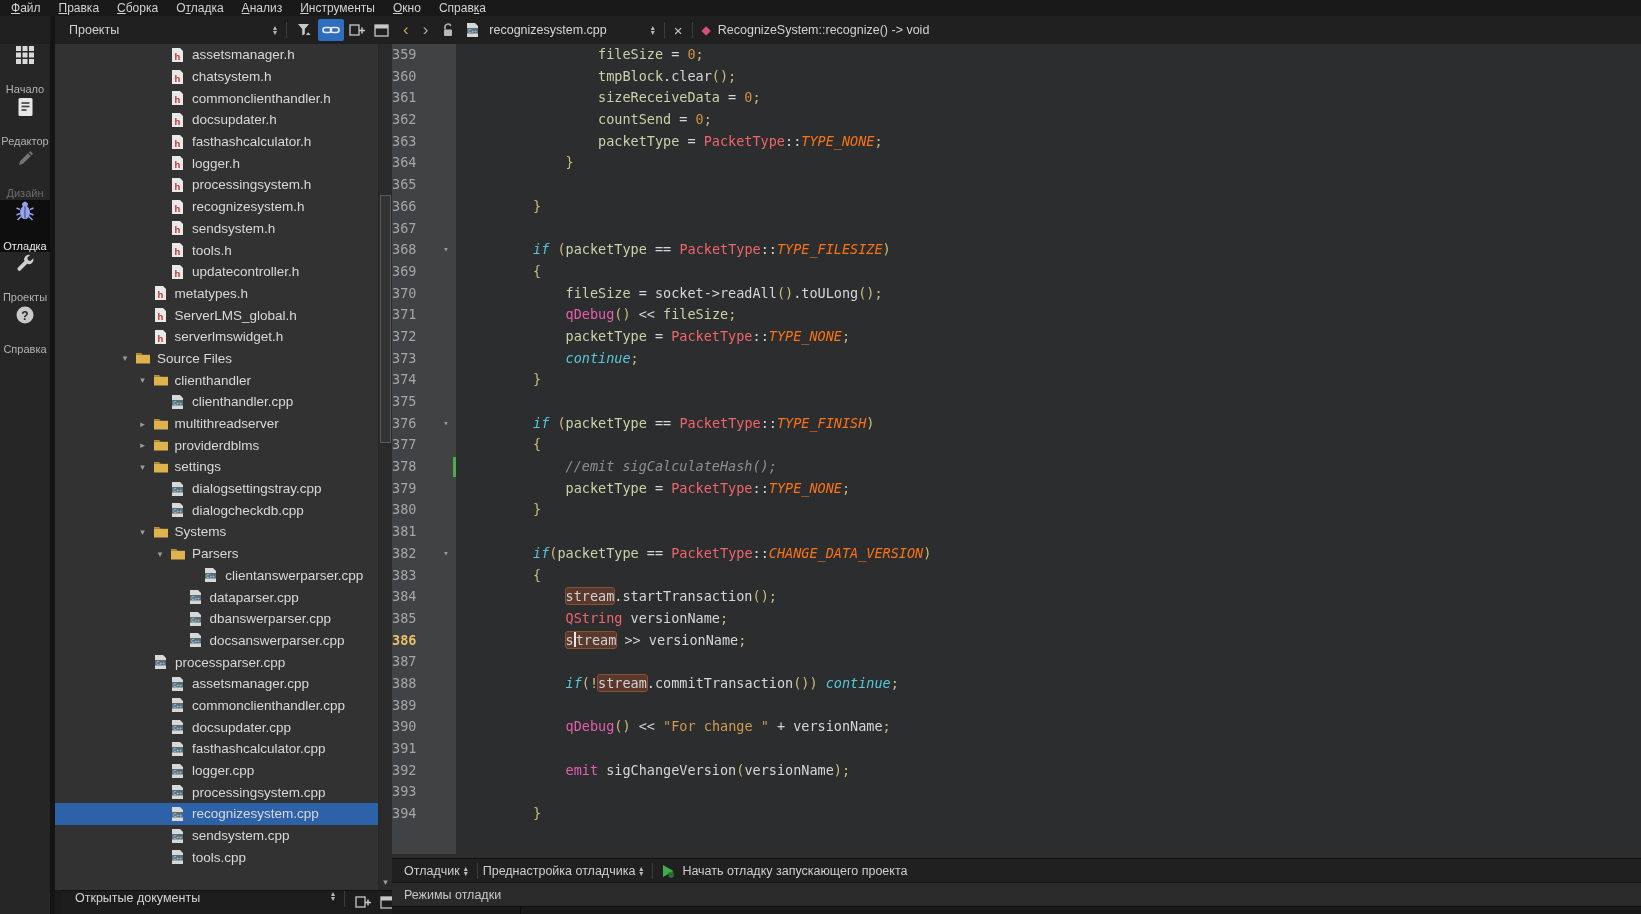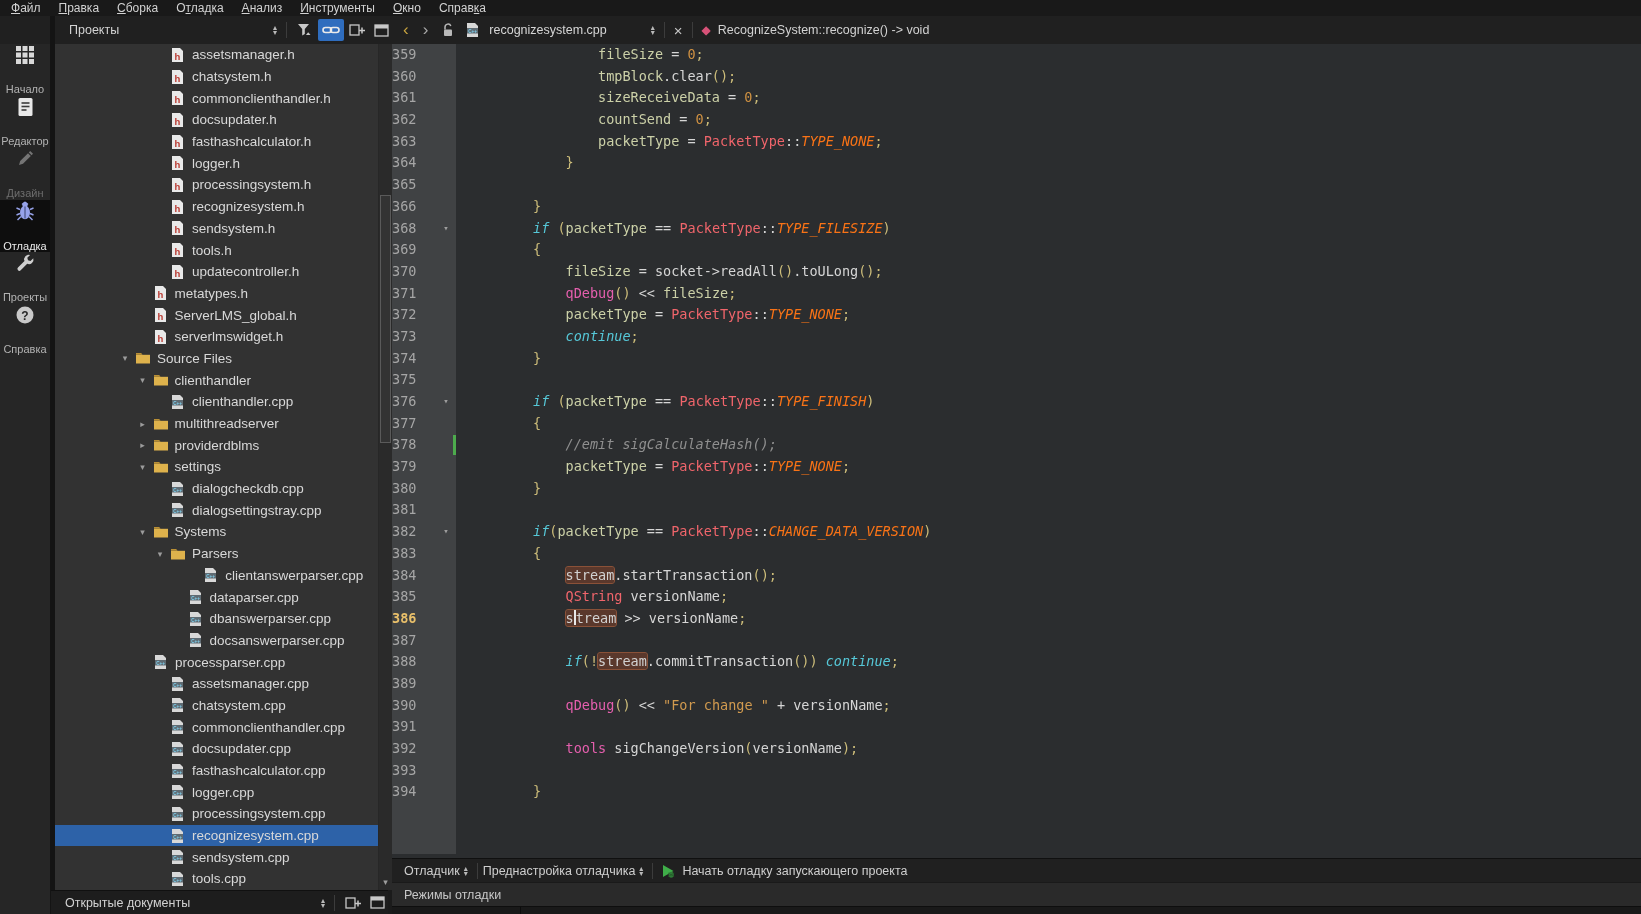--- a/index.html
+++ b/index.html
@@ -39,22 +39,22 @@
   
   .panel{position:absolute;top:44px;left:55px;width:337px;height:846px;background:#323232;overflow:hidden}
   .trow{display:flex;align-items:center;height:21.7px;font-size:13.5px;color:#d8d8d8;white-space:nowrap;box-sizing:border-box}
   .trow.sel{background:#2d62a8}
   .arr{width:20px;text-align:center;color:#9c9c9c;font-size:9px;flex:none}
   .ticon{width:18px;flex:none;display:flex;align-items:center}
   .tlabel{margin-left:4px}
   .track{position:absolute;top:0;right:0;width:13px;height:846px;background:#2a2a2a;border-left:1px solid #272727}
   .thumb{position:absolute;left:1px;right:1px;top:151px;height:248px;background:#333;border:1px solid #5a5a5a;box-sizing:border-box}
   .sdn{position:absolute;bottom:3px;width:100%;text-align:center;color:#9e9e9e;font-size:9px}
-  .opendocs{position:absolute;top:890px;left:51px;width:337px;height:24px;background:#1d1d1d;border-top:1px solid #101010;
-            display:flex;align-items:center;padding-left:14px;box-sizing:border-box;font-size:12.5px}
+  .opendocs{position:absolute;top:890px;left:61px;width:337px;height:24px;background:#1d1d1d;border-top:1px solid #101010;
+            display:flex;padding-left:14px;box-sizing:border-box;font-size:12.5px}
   .opendocs .od-title{flex:1}
   
   .editor{position:absolute;top:44px;left:392px;right:0;bottom:0;background:#2b2d2f}
   .code{position:absolute;top:0;left:0;right:0;height:814px;overflow:hidden}
   .gutbg{position:absolute;left:0;top:0;width:64px;height:810px;background:#404244}
   .cl{position:relative;display:flex;height:21.7px;line-height:21.7px;
       font-family:"DejaVu Sans Mono",monospace;font-size:13.5px}
   .ln{width:44px;text-align:left;color:#a6a6a6;flex:none}
   .ln.cur{color:#e8bf6a;font-weight:bold}
   .fc{width:20px;flex:none;position:relative;color:#9e9e9e;font-size:9px;text-align:center}
@@ -433,32 +433,32 @@
       </div>
       <div class="trow" style="padding-left: 95px;">
         <span class="arr"></span>
         <span class="ticon">
           <svg width="15" height="16" viewBox="0 0 15 16">
             <path d="M2 1h8l3 3v11H2z" fill="#d8d8d8"></path>
             <rect x="2" y="6" width="11" height="5.5" fill="#5f6b73"></rect>
             <text x="7.5" y="10.6" text-anchor="middle" font-size="4.6" font-weight="bold" fill="#7fd1ee" font-family="Liberation Sans,sans-serif">C++</text>
           </svg>
         </span>
+        <span class="tlabel">dialogsettingstray.cpp</span>
+      </div>
+      <div class="trow" style="padding-left: 95px;">
+        <span class="arr"></span>
+        <span class="ticon">
+          <svg width="15" height="16" viewBox="0 0 15 16">
+            <path d="M2 1h8l3 3v11H2z" fill="#d8d8d8"></path>
+            <rect x="2" y="6" width="11" height="5.5" fill="#5f6b73"></rect>
+            <text x="7.5" y="10.6" text-anchor="middle" font-size="4.6" font-weight="bold" fill="#7fd1ee" font-family="Liberation Sans,sans-serif">C++</text>
+          </svg>
+        </span>
         <span class="tlabel">dialogcheckdb.cpp</span>
-      </div>
-      <div class="trow" style="padding-left: 95px;">
-        <span class="arr"></span>
-        <span class="ticon">
-          <svg width="15" height="16" viewBox="0 0 15 16">
-            <path d="M2 1h8l3 3v11H2z" fill="#d8d8d8"></path>
-            <rect x="2" y="6" width="11" height="5.5" fill="#5f6b73"></rect>
-            <text x="7.5" y="10.6" text-anchor="middle" font-size="4.6" font-weight="bold" fill="#7fd1ee" font-family="Liberation Sans,sans-serif">C++</text>
-          </svg>
-        </span>
-        <span class="tlabel">dialogsettingstray.cpp</span>
       </div>
       <div class="trow" style="padding-left: 77.5px;">
         <span class="arr">▾</span>
         <span class="ticon">
           <svg width="16" height="16" viewBox="0 0 16 16">
             <path fill="#b98f35" d="M1 3h5.2l1.4 1.8H1z"></path>
             <path fill="#deb24c" d="M1 4.8h14v8.7H1z"></path>
           </svg>
         </span>
         <span class="tlabel">Systems</span>
@@ -531,31 +531,20 @@
       <div class="trow" style="padding-left: 95px;">
         <span class="arr"></span>
         <span class="ticon">
           <svg width="15" height="16" viewBox="0 0 15 16">
             <path d="M2 1h8l3 3v11H2z" fill="#d8d8d8"></path>
             <rect x="2" y="6" width="11" height="5.5" fill="#5f6b73"></rect>
             <text x="7.5" y="10.6" text-anchor="middle" font-size="4.6" font-weight="bold" fill="#7fd1ee" font-family="Liberation Sans,sans-serif">C++</text>
           </svg>
         </span>
         <span class="tlabel">assetsmanager.cpp</span>
-      </div>
-      <div class="trow" style="padding-left: 95px;">
-        <span class="arr"></span>
-        <span class="ticon">
-          <svg width="15" height="16" viewBox="0 0 15 16">
-            <path d="M2 1h8l3 3v11H2z" fill="#d8d8d8"></path>
-            <rect x="2" y="6" width="11" height="5.5" fill="#5f6b73"></rect>
-            <text x="7.5" y="10.6" text-anchor="middle" font-size="4.6" font-weight="bold" fill="#7fd1ee" font-family="Liberation Sans,sans-serif">C++</text>
-          </svg>
-        </span>
-        <span class="tlabel">chatsystem.cpp</span>
       </div>
       <div class="trow" style="padding-left: 95px;">
         <span class="arr"></span>
         <span class="ticon">
           <svg width="15" height="16" viewBox="0 0 15 16">
             <path d="M2 1h8l3 3v11H2z" fill="#d8d8d8"></path>
             <rect x="2" y="6" width="11" height="5.5" fill="#5f6b73"></rect>
             <text x="7.5" y="10.6" text-anchor="middle" font-size="4.6" font-weight="bold" fill="#7fd1ee" font-family="Liberation Sans,sans-serif">C++</text>
           </svg>
         </span>
@@ -704,20 +693,25 @@
         <span class="ln">365</span>
         <span class="fc"></span>
         <span class="ct"></span>
       </div>
       <div class="cl">
         <span class="ln">366</span>
         <span class="fc"></span>
         <span class="ct">        <span class="p">}</span></span>
       </div>
       <div class="cl">
+        <span class="ln">367</span>
+        <span class="fc"></span>
+        <span class="ct"></span>
+      </div>
+      <div class="cl">
         <span class="ln">368</span>
         <span class="fc">▾</span>
         <span class="ct">        <span class="k">if</span><span class="t"> </span><span class="p">(</span><span class="m">packetType</span><span class="t"> == </span><span class="ty">PacketType</span><span class="t">::</span><span class="e">TYPE_FILESIZE</span><span class="p">)</span></span>
       </div>
       <div class="cl">
         <span class="ln">369</span>
         <span class="fc"></span>
         <span class="ct">        <span class="p">{</span></span>
       </div>
       <div class="cl">
@@ -826,21 +820,21 @@
         <span class="ct">            <span class="f">qDebug</span><span class="p">()</span><span class="t"> &lt;&lt; </span><span class="s">"For change "</span><span class="t"> + versionName</span><span class="p">;</span></span>
       </div>
       <div class="cl">
         <span class="ln">391</span>
         <span class="fc"></span>
         <span class="ct"></span>
       </div>
       <div class="cl">
         <span class="ln">392</span>
         <span class="fc"></span>
-        <span class="ct">            <span class="f">tools</span><span class="t"> sigChangeVersion</span><span class="p">(</span><span class="t">versionName</span><span class="p">);</span></span>
+        <span class="ct">            <span class="f">emit</span><span class="t"> sigChangeVersion</span><span class="p">(</span><span class="t">versionName</span><span class="p">);</span></span>
       </div>
       <div class="cl">
         <span class="ln">393</span>
         <span class="fc"></span>
         <span class="ct"></span>
       </div>
       <div class="cl">
         <span class="ln">394</span>
         <span class="fc"></span>
         <span class="ct">        <span class="p">}</span></span>

